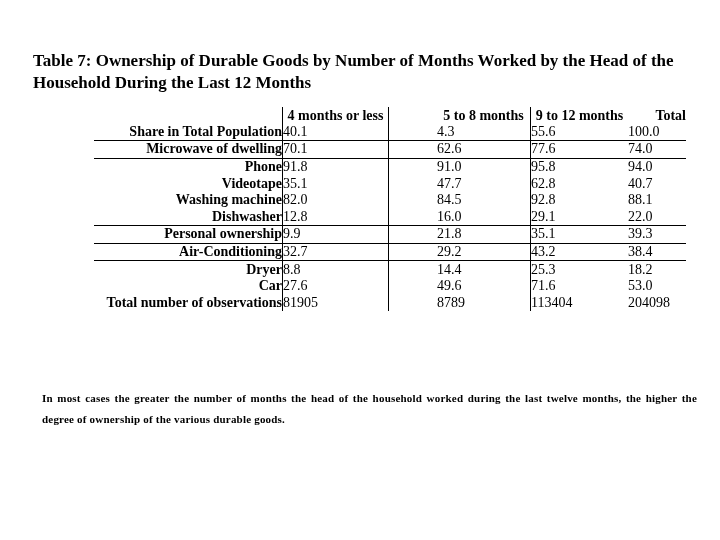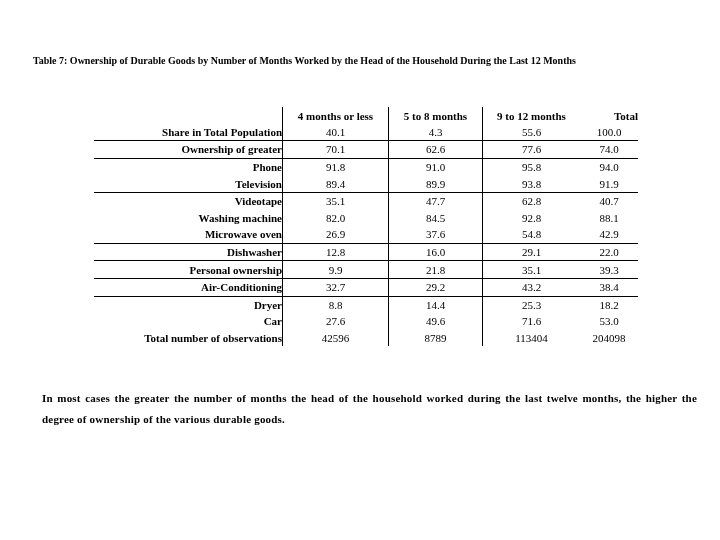--- a/index.html
+++ b/index.html
@@ -2,38 +2,38 @@
 <html><head>
 <meta charset="utf-8">
 <style>
   html, body { margin: 0; padding: 0; background: #ffffff; }
   body {
     width: 720px; height: 540px; position: relative; overflow: hidden;
     font-family: "Liberation Serif", "DejaVu Serif", serif; color: #000;
   }
   .title {
     position: absolute; left: 33px; top: 50px; width: 660px;
-    font-weight: bold; font-size: 10px; line-height: 22px;
+    font-weight: bold; font-size: 17px; line-height: 22px;
   }
   .table-wrap {
     position: absolute; left: 94px; top: 107px;
   }
   table {
     border-collapse: collapse;
-    font-size: 11px;
+    font-size: 14px;
     font-family: Liberation Serif, serif;
   }
   td, th {
     padding: 0; height: 16.6px; line-height: 16px; white-space: nowrap;
   }
   th { font-weight: bold; text-align: center; vertical-align: bottom; }
   td.label { font-weight: bold; text-align: right; width: 186px; padding-left: 2px; }
-  td.num { text-align: center; }
+  td.num { text-align: left; }
   .c1 { width: 105px; }
-  .c2 { width: 93px; }
+  .c2 { width: 93px; padding-left: 48px; }
   .c3 { width: 97px; margin-left: 36px; }
   .c4 { width: 58px; text-align: right; }
   .vr { border-right: 1px solid #000; }
   tr.sep td { border-bottom: 1px solid #000; }
   .para {
     position: absolute; left: 42px; top: 388px; width: 655px;
     font-weight: bold; font-size: 11px; line-height: 21px;
     text-align: justify; letter-spacing: 0.2px;
   }
 </style>
@@ -55,60 +55,46 @@
     </thead>
     <tbody id="tbody">
         <tr class="sep">
           <td class="label vr">Share in Total Population</td>
           <td class="num c1 vr">40.1</td>
           <td class="num c2 vr">4.3</td>
           <td class="num c3">55.6</td>
           <td class="num c4">100.0</td>
         </tr>
         <tr class="sep">
-          <td class="label vr">Ownership of greater</td>
+          <td class="label vr">Microwave of dwelling</td>
           <td class="num c1 vr">70.1</td>
           <td class="num c2 vr">62.6</td>
           <td class="num c3">77.6</td>
           <td class="num c4">74.0</td>
         </tr>
         <tr>
           <td class="label vr">Phone</td>
           <td class="num c1 vr">91.8</td>
           <td class="num c2 vr">91.0</td>
           <td class="num c3">95.8</td>
           <td class="num c4">94.0</td>
-        </tr>
-        <tr class="sep">
-          <td class="label vr">Television</td>
-          <td class="num c1 vr">89.4</td>
-          <td class="num c2 vr">89.9</td>
-          <td class="num c3">93.8</td>
-          <td class="num c4">91.9</td>
         </tr>
         <tr>
           <td class="label vr">Videotape</td>
           <td class="num c1 vr">35.1</td>
           <td class="num c2 vr">47.7</td>
           <td class="num c3">62.8</td>
           <td class="num c4">40.7</td>
         </tr>
         <tr>
           <td class="label vr">Washing machine</td>
           <td class="num c1 vr">82.0</td>
           <td class="num c2 vr">84.5</td>
           <td class="num c3">92.8</td>
           <td class="num c4">88.1</td>
-        </tr>
-        <tr class="sep">
-          <td class="label vr">Microwave oven</td>
-          <td class="num c1 vr">26.9</td>
-          <td class="num c2 vr">37.6</td>
-          <td class="num c3">54.8</td>
-          <td class="num c4">42.9</td>
         </tr>
         <tr class="sep">
           <td class="label vr">Dishwasher</td>
           <td class="num c1 vr">12.8</td>
           <td class="num c2 vr">16.0</td>
           <td class="num c3">29.1</td>
           <td class="num c4">22.0</td>
         </tr>
         <tr class="sep">
           <td class="label vr">Personal ownership</td>
@@ -133,21 +119,21 @@
         </tr>
         <tr>
           <td class="label vr">Car</td>
           <td class="num c1 vr">27.6</td>
           <td class="num c2 vr">49.6</td>
           <td class="num c3">71.6</td>
           <td class="num c4">53.0</td>
         </tr>
         <tr>
           <td class="label vr">Total number of observations</td>
-          <td class="num c1 vr">42596</td>
+          <td class="num c1 vr">81905</td>
           <td class="num c2 vr">8789</td>
           <td class="num c3">113404</td>
           <td class="num c4">204098</td>
         </tr>
       </tbody>
   </table>
 </div>
 
 <div class="para">In most cases the greater the number of months the head of the household worked during the last twelve months, the higher the degree of ownership of the various durable goods.</div>
 

